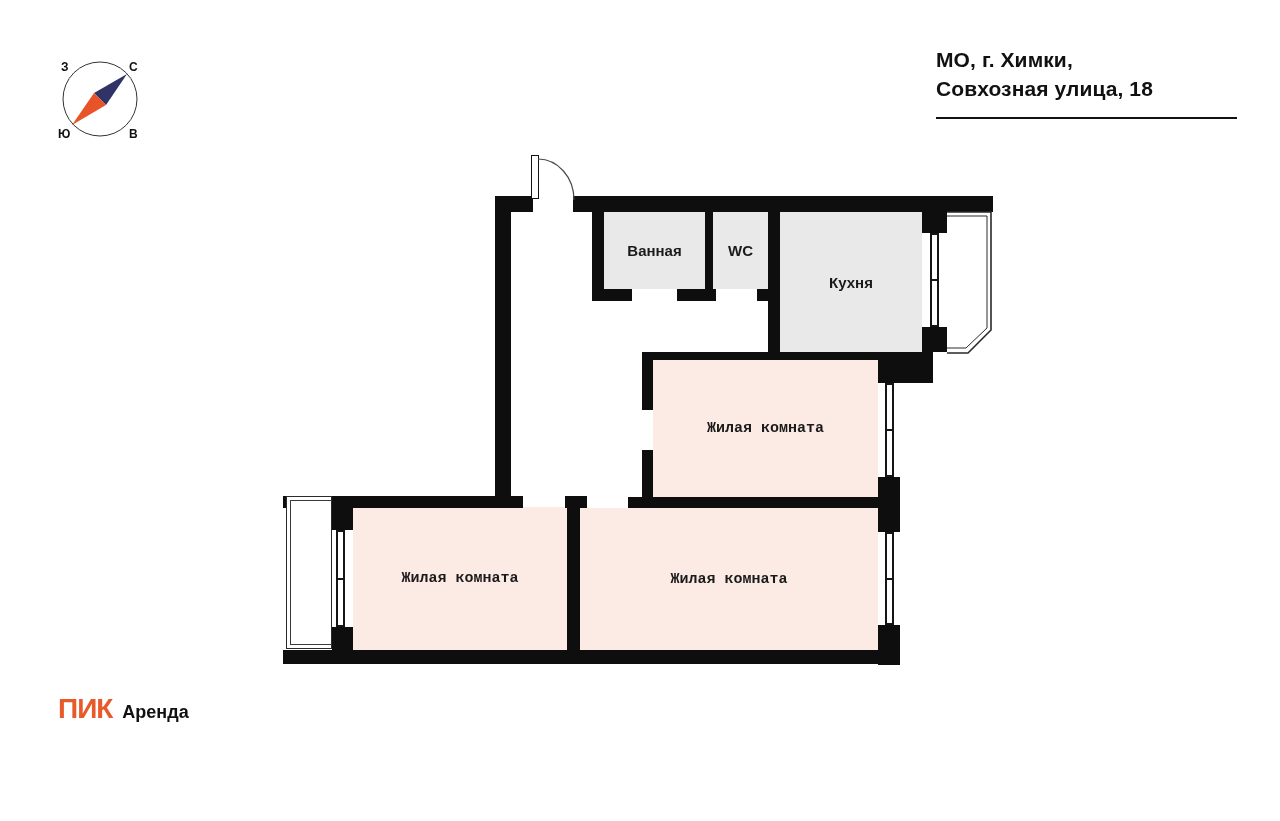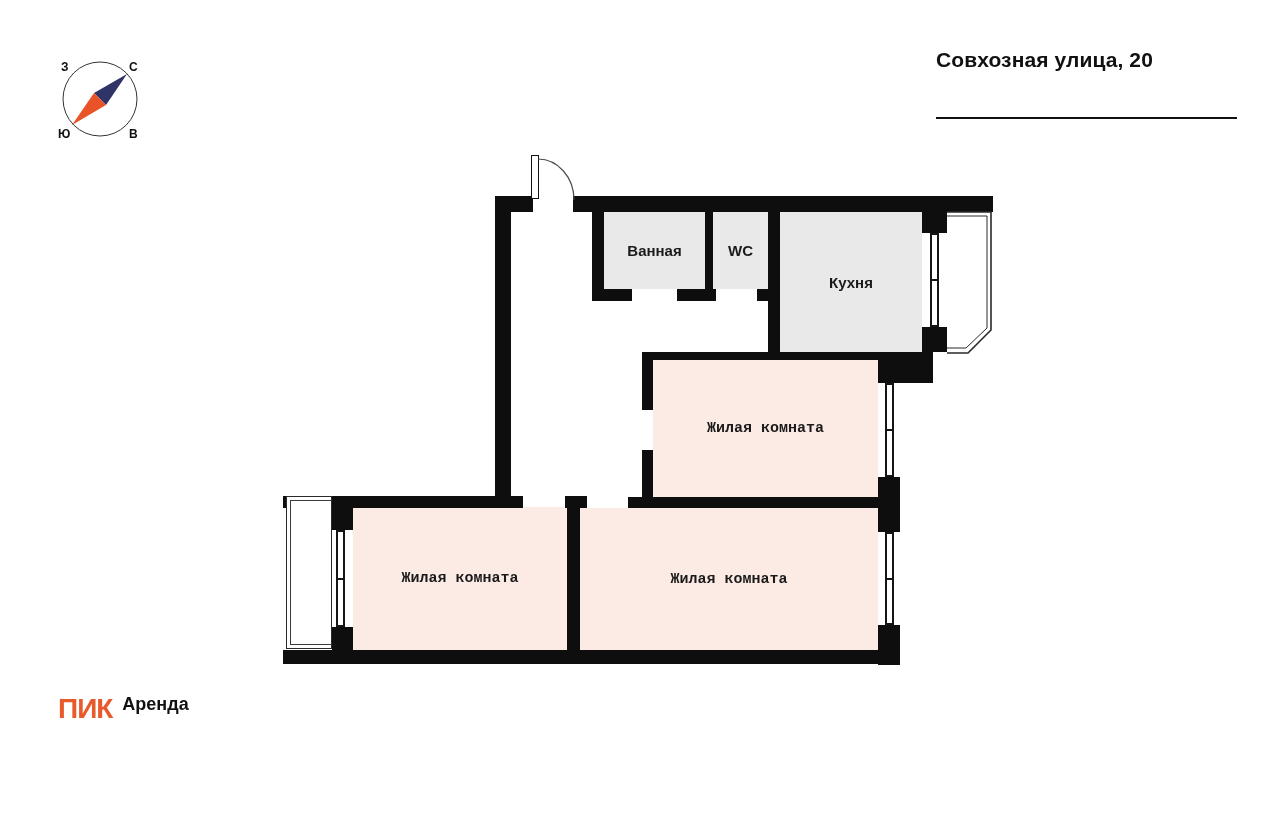--- a/index.html
+++ b/index.html
@@ -70,42 +70,43 @@
   .door-arc{position:absolute;}
   .door-arc path{fill:none;stroke:#4a4a4a;stroke-width:1.2;}
 
   
   .logo{position:absolute;left:58px;top:688px;display:flex;align-items:flex-start;}
   .logo .brand{
     font-size:28px;line-height:42px;font-weight:800;letter-spacing:-1px;
     color:var(--brand,#e85a2b);
   }
   .logo .product{
-    margin-left:10px;margin-top:6px;font-size:18px;font-weight:700;color:#111;
+    margin-left:10px;margin-top:14px;font-size:18px;font-weight:700;color:#111;
   }
 </style>
 </head>
 <body>
 
 <div class="page">
 
   <div class="compass">
     <svg width="100" height="100" viewBox="0 0 100 100">
       <circle cx="48" cy="47" r="37" fill="none" stroke="#333" stroke-width="1"></circle>
       <polygon points="75,22 54,53 42,41" style="fill:var(--needle-n,#2f3366)"></polygon>
       <polygon points="20,73 42,41 54,53" style="fill:var(--needle-s,#e85327)"></polygon>
     </svg>
     <span class="dir nw">З</span>
     <span class="dir ne">С</span>
     <span class="dir sw">Ю</span>
     <span class="dir se">В</span>
   </div>
 
   <div class="address">
-    <div class="line">Совхозная улица, 20</div>
+    <div class="line">МО, г. Химки,</div>
+    <div class="line">Совхозная улица, 18</div>
   </div>
   <div class="address-divider"></div>
 
   <div class="plan">
 
     <div class="room wet" style="left:604px;top:212px;width:101px;height:77px">
       <span class="label">Ванная</span>
     </div>
     <div class="room wet" style="left:713px;top:212px;width:55px;height:77px">
       <span class="label">WC</span>

